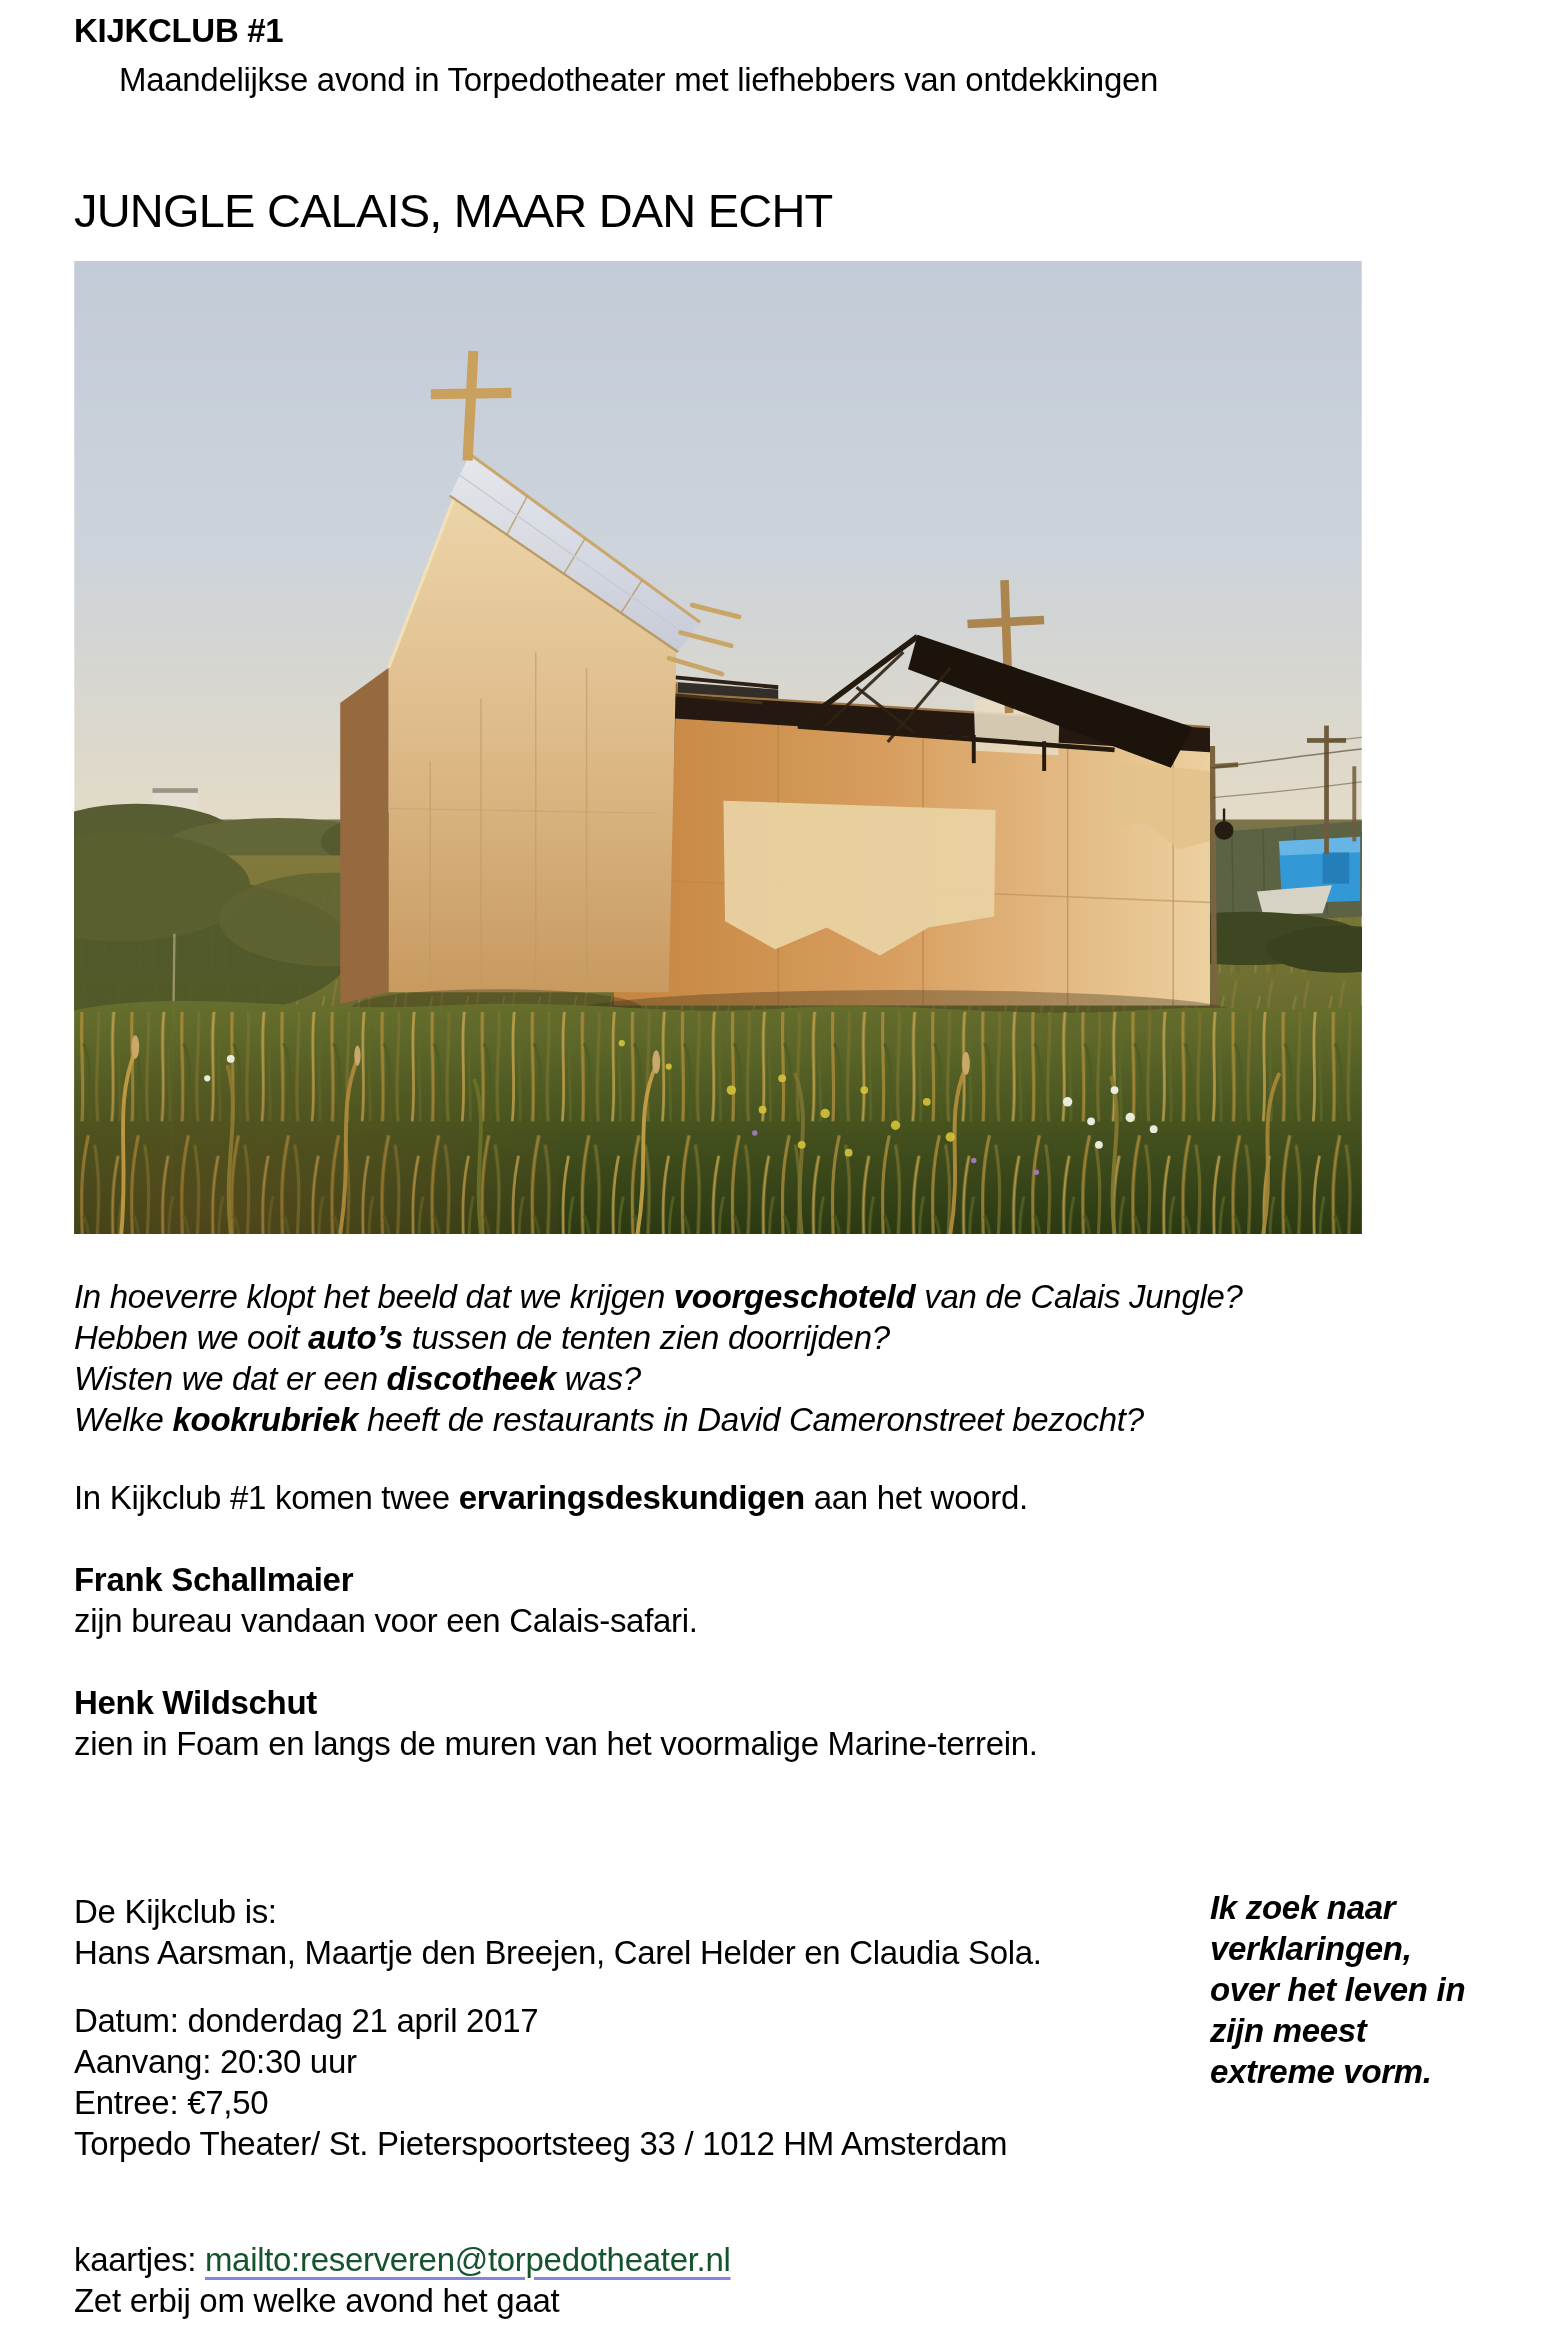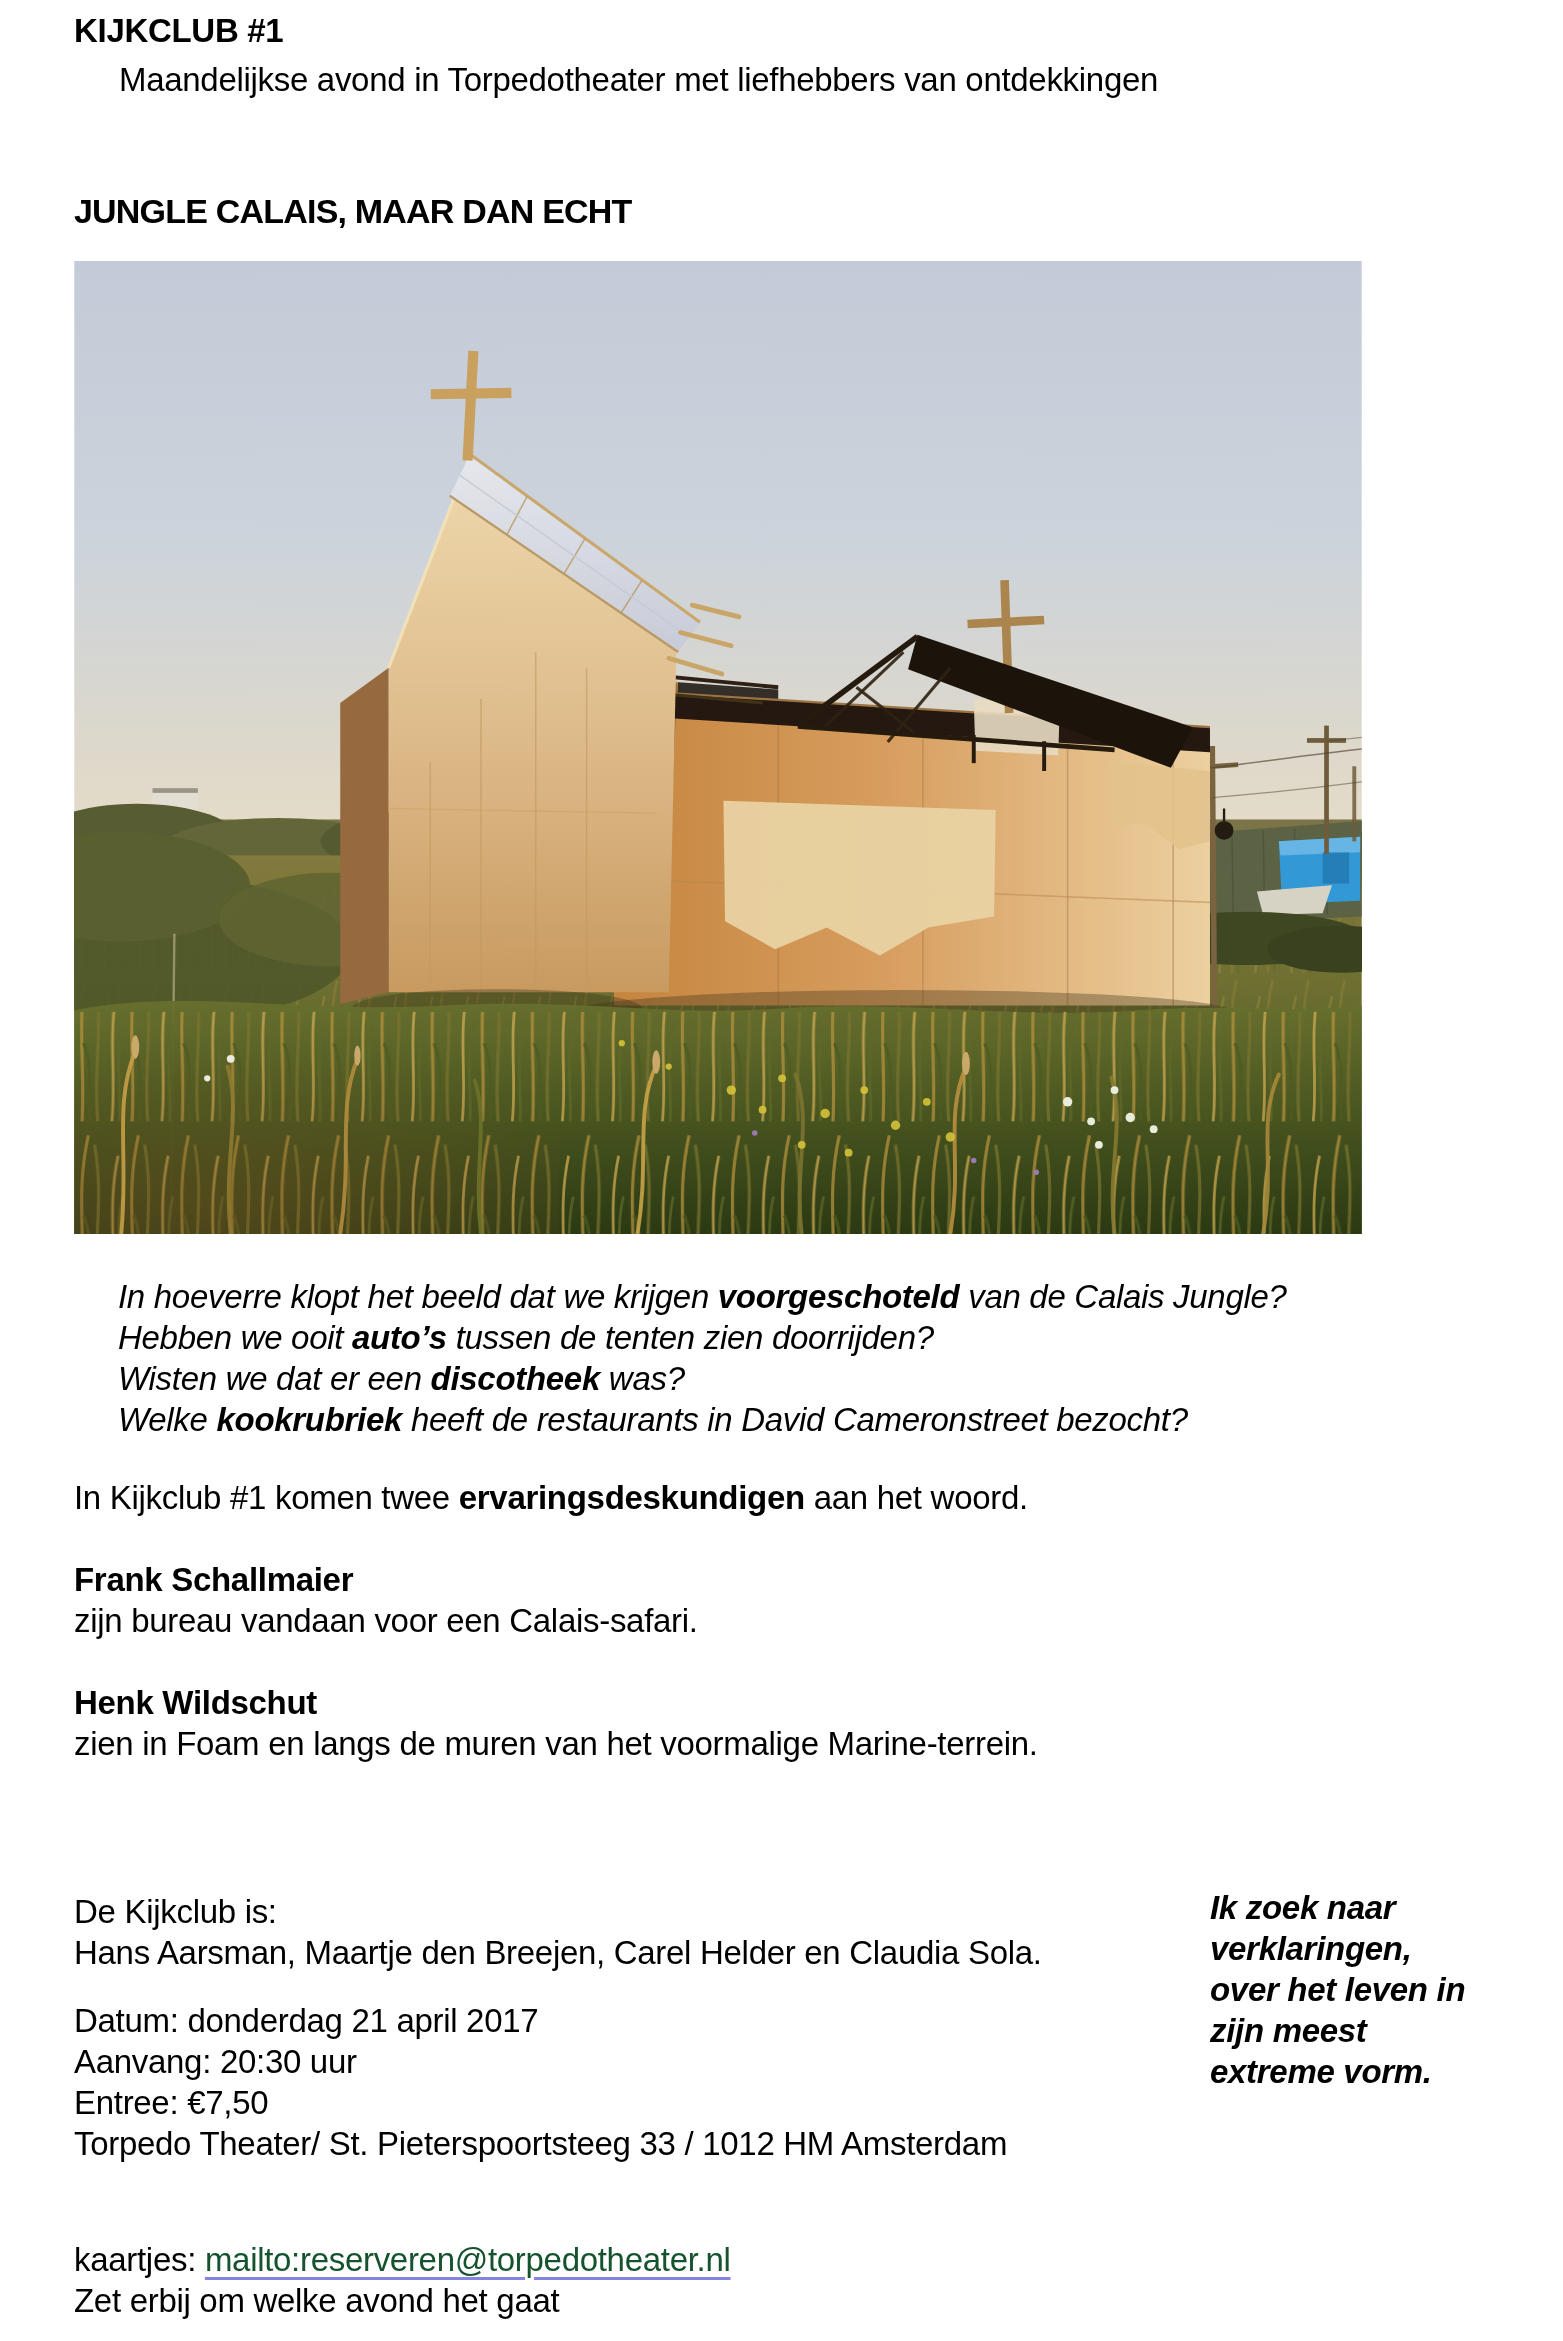--- a/index.html
+++ b/index.html
@@ -11,24 +11,24 @@
     font-family:"Liberation Sans", sans-serif;
     color:#000;
     letter-spacing:-0.3px;
     overflow:hidden;
   }
   .abs{position:absolute;left:74px;}
   .body-text{font-size:33px;line-height:41px;white-space:nowrap;}
   .bold{font-weight:bold;}
   .kicker{top:10.2px;font-size:33px;line-height:41px;font-weight:bold;text-align:right;}
   .kicker-sub{top:59px;margin-left:45px;}
-  .event-title{top:182px;font-size:34px;line-height:58px;font-weight:bold;letter-spacing:-0.8px;white-space:nowrap;}
+  .event-title{top:182px;font-size:47px;line-height:58px;font-weight:normal;letter-spacing:-0.8px;white-space:nowrap;}
   .photo-frame{top:261px;width:1288px;height:973px;}
   .photo-frame svg{display:block;width:1288px;height:973px;}
-  .intro{top:1276px;font-style:italic;margin-left:44px;}
+  .intro{top:1276px;font-style:italic;}
   .intro .b, .kijkclub-line .b{font-weight:bold;}
   .kijkclub-line{top:1477px;text-align:center;}
   .speaker-frank{top:1559px;}
   .speaker-henk{top:1682px;}
   .club-block{top:1891px;}
   .quote-block{left:1210px;top:1887px;font-size:33px;line-height:41px;font-weight:bold;font-style:italic;white-space:nowrap;}
   .details-block{top:2000px;}
   .tickets-block{top:2239px;}
   a.mail-link{color:#14532d;text-decoration-color:#8585e0;text-decoration-thickness:2.7px;text-underline-offset:5.5px;}
 </style>

